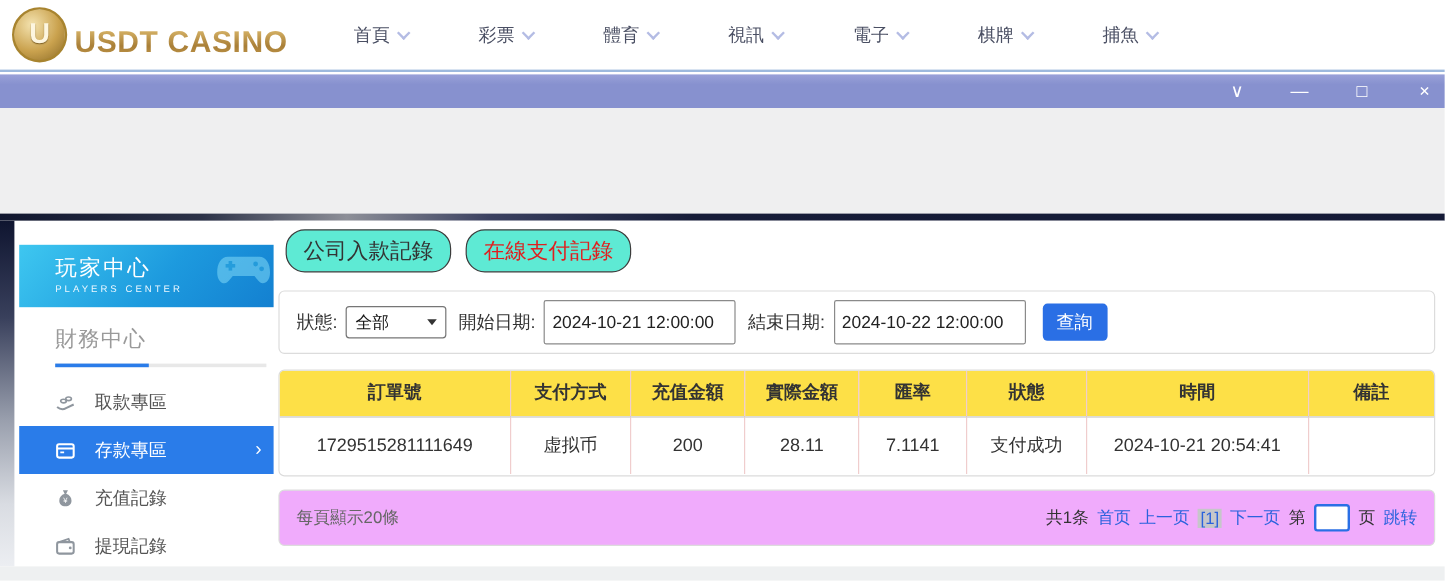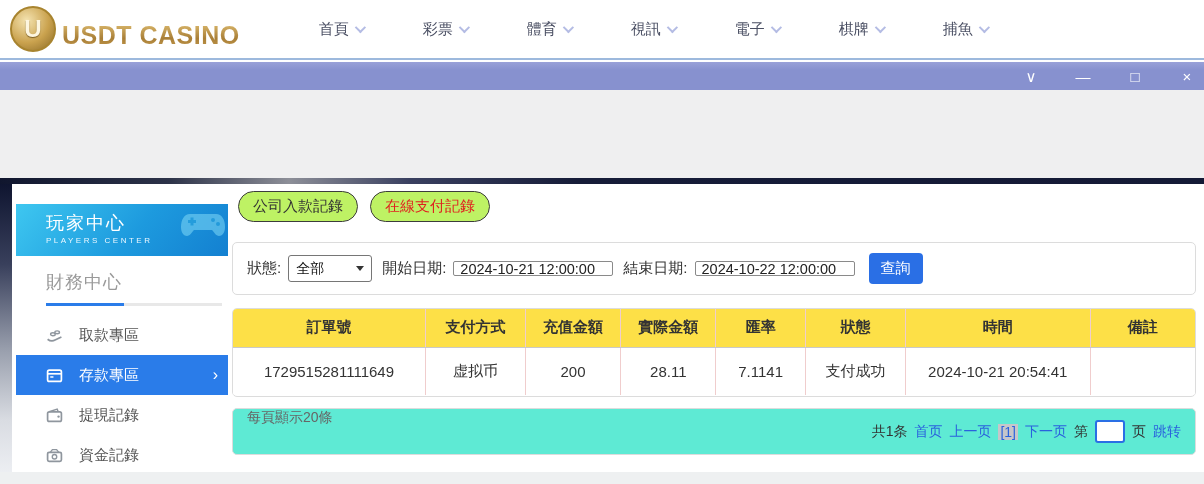--- a/index.html
+++ b/index.html
@@ -14,21 +14,21 @@
   .logo { display:flex; align-items:center; gap:6px; margin-left:10px; }
   .logo-badge { width:46px; height:46px; border-radius:50%;
     background:radial-gradient(circle at 35% 30%, #f4e3b0, #caa24e 55%, #8a6a28);
     border:2px solid #a8842f; display:flex; align-items:center; justify-content:center; }
   .logo-badge span { font-size:24px; font-weight:bold; color:#fdf6e0;
     text-shadow:0 1px 1px #7a5c20; }
   .logo-text { font-size:25px; font-weight:bold; letter-spacing:.5px;
     background:linear-gradient(180deg,#d9b66a 10%,#a97f37 60%,#c49a4d);
     -webkit-background-clip:text; background-clip:text; color:transparent;margin-top:12px;
     -webkit-text-fill-color:transparent; }
-  .main-nav { display:flex; margin-left:79px; }
+  .main-nav { display:flex; margin-left:55px; }
   .nav-item { display:flex; align-items:center; gap:6px; width:104px;
     font-size:15px; color:#4a4f63; cursor:pointer; }
   .chev { width:8px; height:8px; border-right:2px solid #b4bce4;
     border-bottom:2px solid #b4bce4; transform:rotate(45deg) translateY(-2px); }
 
   
   .titlebar { position:absolute; top:62px; left:0; width:100%; height:28px;
     background:linear-gradient(180deg,#99a1d8,#8791cf 30%,#8791cf);
     display:flex; align-items:center; justify-content:flex-end; gap:34px;
     padding-right:8px; }
@@ -66,55 +66,55 @@
     padding:0 14px 0 30px; color:#555; font-size:15px; cursor:pointer; }
   .sb-item .sb-ic { color:#8f969e; display:flex; }
   .sb-item.active { background:#2a7ce9; color:#fff; }
   .sb-item.active .sb-ic { color:#fff; }
   .sb-item .arrow { margin-left:auto; color:#fff; font-size:16px; display:none; }
   .sb-item.active .arrow { display:block; }
 
   
   .content { position:absolute; top:0; left:228px; right:0; height:288px; background:#fff; }
   .tabs { position:absolute; top:7px; left:10px; display:flex; gap:12px; }
-  .tab-pill { border:1px solid #3c3c3c; border-radius:16px; background:#bef264;
-    padding:5px 14px; font-size:15px; color:#333; cursor:pointer; }
+  .tab-pill { border:1px solid #3c3c3c; border-radius:16px; background:#5eead4;
+    padding:5px 14px; font-size:18px; color:#333; cursor:pointer; }
   .tab-pill.red { color:#e01f1f; }
 
   .box { position:absolute; left:4px; right:8px; background:#fff;
     border:1px solid #dcdcdc; border-radius:5px; }
   .filter-box { top:58px; height:53px; display:flex; align-items:center;
     padding-left:14px; font-size:15px; color:#333; }
   .filter-box .lbl { margin-right:7px; }
   .fake-select { width:84px; height:27px; border:1px solid #767676; border-radius:3px;
     background:#fff; display:flex; align-items:center; padding:0 7px; gap:4px;
     margin-right:10px; cursor:pointer; }
   .fake-select .val { flex:1; font-size:14px; color:#111; }
   .sel-arrow { width:0; height:0; border-left:4px solid transparent;
     border-right:4px solid transparent; border-top:5px solid #333; }
-  .date-input { width:160px; height:15px; border:1px solid #8a8a8a; border-radius:2px;
+  .date-input { width:160px; height:37px; border:1px solid #8a8a8a; border-radius:2px;
     font-size:14.5px; color:#222; padding:0 6px; margin-right:10px;
     font-family:"Liberation Sans","DejaVu Sans",sans-serif; }
   .search-btn { width:54px; height:31px; background:#2a6fe5; color:#fff; border:none;
     border-radius:4px; font-size:15px; cursor:pointer; margin-left:4px;
     font-family:inherit; }
 
   .table-box { top:124px; height:89px; overflow:hidden; }
   table { width:100%; border-collapse:collapse; table-layout:fixed; }
   col.c0{width:20.0%} col.c1{width:10.4%} col.c2{width:9.9%} col.c3{width:9.9%}
   col.c4{width:9.3%} col.c5{width:10.4%} col.c6{width:19.2%} col.c7{width:10.9%}
   thead th { height:38px; background:#fde047; font-size:15px; color:#333;
     font-weight:bold; border-right:1px solid #f0cdcd; border-bottom:1px solid #c9c9c9; }
   thead th:last-child { border-right:none; }
   tbody td { height:48px; text-align:center; font-size:15px; color:#333;
     border-right:1px solid #f0cdcd; background:#fff; }
   tbody td:last-child { border-right:none; }
 
-  .page-box { top:224px; height:47px; background:#5eead4; display:flex;
-    padding:0 14px; font-size:14px; color:#666; }
+  .page-box { top:224px; height:47px; background:#f0abfc; display:flex;
+    align-items:center; padding:0 14px; font-size:14px; color:#666; }
   .pg-right { margin-left:auto; display:flex; align-items:center; gap:7px;
     color:#333; }
   .pg-link { color:#2a62dd; cursor:pointer; }
   .pg-current { color:#2a62dd; background:#c6c6ca; padding:0 2px; cursor:default; }
   .jump-input { width:30px; height:23px; border:2px solid #2a6fe5; border-radius:3px;
     background:#fff; }
 </style>
 </head>
 <body>
 
@@ -204,20 +204,29 @@
         <li class="sb-item active">
           <span class="sb-ic">
             <svg width="17" height="17" viewBox="0 0 16 16">
                 <rect x="1.5" y="3" width="13" height="10.5" rx="1.6" fill="none" stroke="currentColor" stroke-width="1.6"></rect>
                 <line x1="1.5" y1="6.4" x2="14.5" y2="6.4" stroke="currentColor" stroke-width="1.6"></line>
                 <line x1="4" y1="9.4" x2="7" y2="9.4" stroke="currentColor" stroke-width="1.4"></line>
               </svg>
           </span>
           <span>存款專區</span>
           <span class="arrow">›</span>
+        </li>
+        <li class="sb-item">
+          <span class="sb-ic">
+            <svg width="17" height="17" viewBox="0 0 16 16">
+                <path d="M6 1.5h4L8.6 4.2c2.6.9 4.2 2.9 4.2 5.4 0 2.6-1.9 4.4-4.8 4.4S3.2 12.2 3.2 9.6c0-2.5 1.6-4.5 4.2-5.4L6 1.5z" fill="currentColor"></path>
+                <text x="8" y="11.4" font-size="6" fill="#fff" text-anchor="middle">¥</text>
+              </svg>
+          </span>
+          <span>充值記錄</span>
         </li>
         <li class="sb-item">
           <span class="sb-ic">
             <svg width="17" height="17" viewBox="0 0 16 16">
                 <rect x="1.5" y="4.5" width="13" height="9" rx="1.6" fill="none" stroke="currentColor" stroke-width="1.6"></rect>
                 <path d="M3 4.5 10.5 2l1 2.5" fill="none" stroke="currentColor" stroke-width="1.4"></path>
                 <circle cx="11.8" cy="9" r="1.1" fill="currentColor"></circle>
               </svg>
           </span>
           <span>提現記錄</span>

